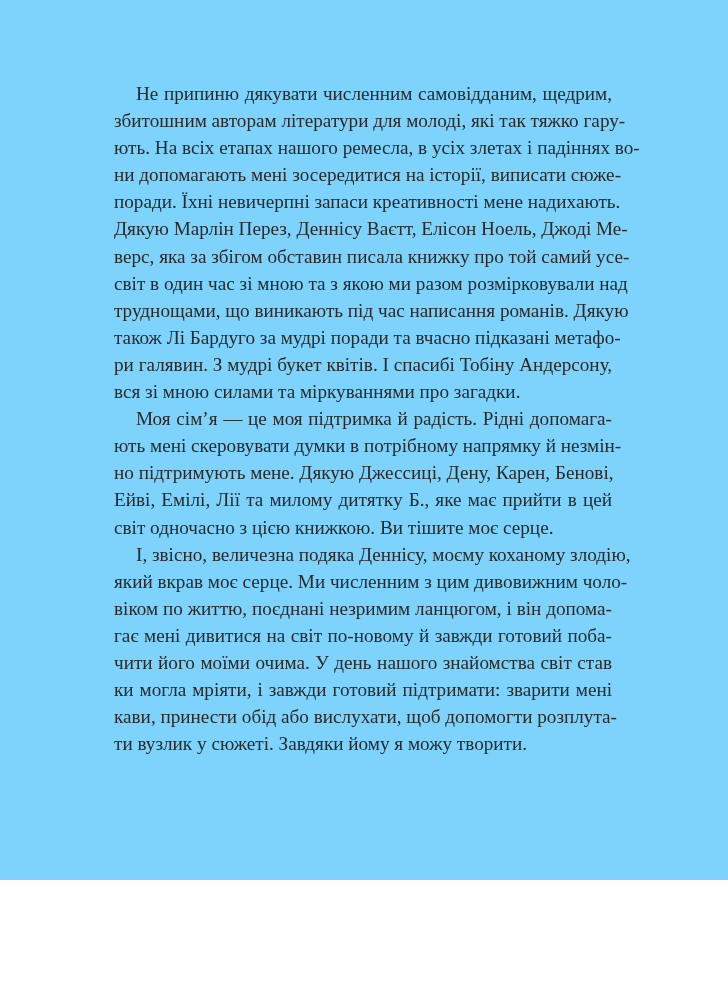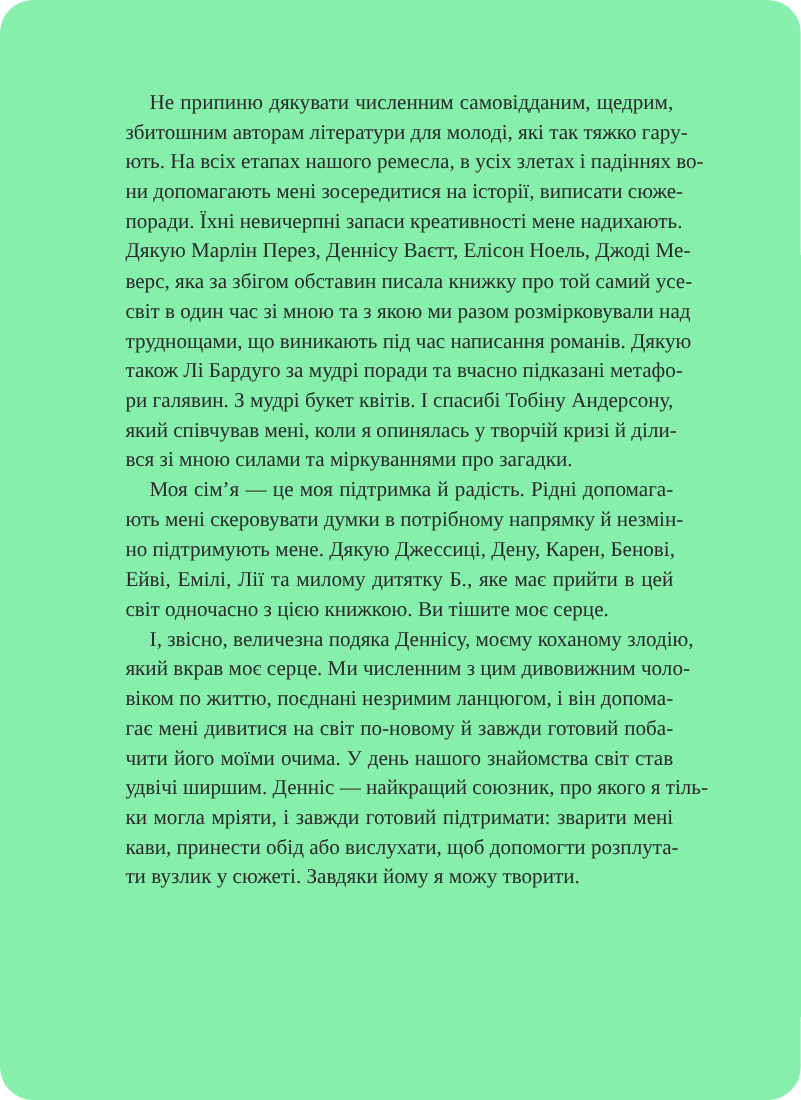--- a/index.html
+++ b/index.html
@@ -11,23 +11,22 @@
       width: 728px;
       height: 1000px;
       overflow: hidden;
       position: relative;
     }
     .page {
       position: absolute;
       left: 0;
       top: 0;
       width: 728px;
-      height: 1000px;
-      background: #86efac;
-      border-radius: 30px;
+      height: 880px;
+      background: #7dd3fc;
     }
     .text-block {
       position: absolute;
       left: 114px;
       top: 80px;
       width: 498px;
       font-family: "Liberation Serif", "DejaVu Serif", serif;
       font-size: 19.2px;
       line-height: 27.1px;
       color: #2a2a2a;
@@ -61,35 +60,33 @@
         <span class="line">збитошним авторам літератури для молоді, які так тяжко гару-</span>
         <span class="line">ють. На всіх етапах нашого ремесла, в усіх злетах і падіннях во-</span>
         <span class="line">ни допомагають мені зосередитися на історії, виписати сюже-</span>
         <span class="line">поради. Їхні невичерпні запаси креативності мене надихають.</span>
         <span class="line">Дякую Марлін Перез, Деннісу Ваєтт, Елісон Ноель, Джоді Ме-</span>
         <span class="line">верс, яка за збігом обставин писала книжку про той самий усе-</span>
         <span class="line">світ в один час зі мною та з якою ми разом розмірковували над</span>
         <span class="line">труднощами, що виникають під час написання романів. Дякую</span>
         <span class="line">також Лі Бардуго за мудрі поради та вчасно підказані метафо-</span>
         <span class="line">ри галявин. З мудрі букет квітів. І спасибі Тобіну Андерсону,</span>
-        <span class="line">який співчував мені, коли я опинялась у творчій кризі й діли-</span>
         <span class="line last">вся зі мною силами та міркуваннями про загадки.</span>
       </p>
     <p class="paragraph">
         <span class="line first">Моя сім’я — це моя підтримка й радість. Рідні допомага-</span>
         <span class="line">ють мені скеровувати думки в потрібному напрямку й незмін-</span>
         <span class="line">но підтримують мене. Дякую Джессиці, Дену, Карен, Бенові,</span>
         <span class="line">Ейві, Емілі, Лії та милому дитятку Б., яке має прийти в цей</span>
         <span class="line last">світ одночасно з цією книжкою. Ви тішите моє серце.</span>
       </p>
     <p class="paragraph">
         <span class="line first">І, звісно, величезна подяка Деннісу, моєму коханому злодію,</span>
         <span class="line">який вкрав моє серце. Ми численним з цим дивовижним чоло-</span>
         <span class="line">віком по життю, поєднані незримим ланцюгом, і він допома-</span>
         <span class="line">гає мені дивитися на світ по-новому й завжди готовий поба-</span>
         <span class="line">чити його моїми очима. У день нашого знайомства світ став</span>
-        <span class="line">удвічі ширшим. Денніс — найкращий союзник, про якого я тіль-</span>
         <span class="line">ки могла мріяти, і завжди готовий підтримати: зварити мені</span>
         <span class="line">кави, принести обід або вислухати, щоб допомогти розплута-</span>
         <span class="line last">ти вузлик у сюжеті. Завдяки йому я можу творити.</span>
       </p>
   </div>
 </div>
 
 </body></html>

